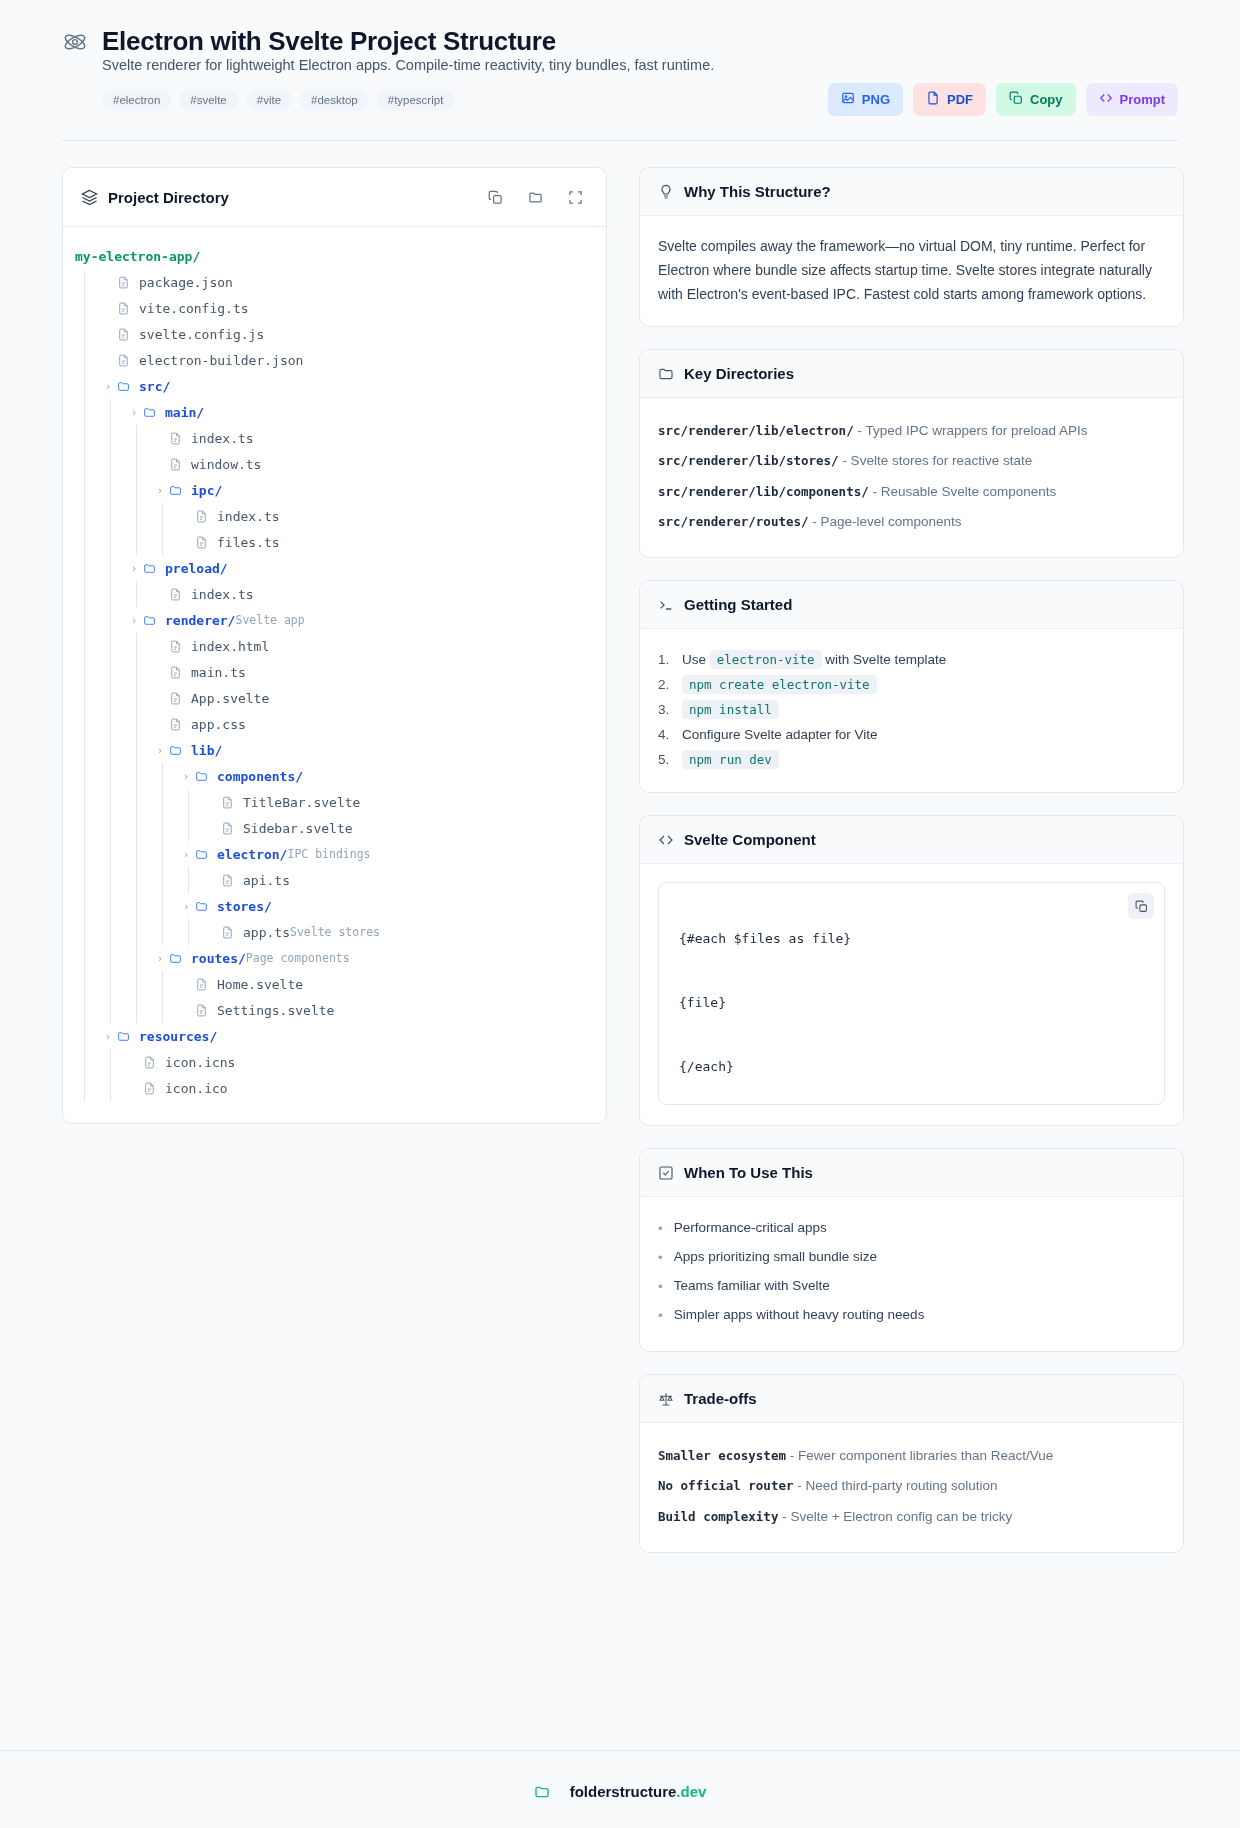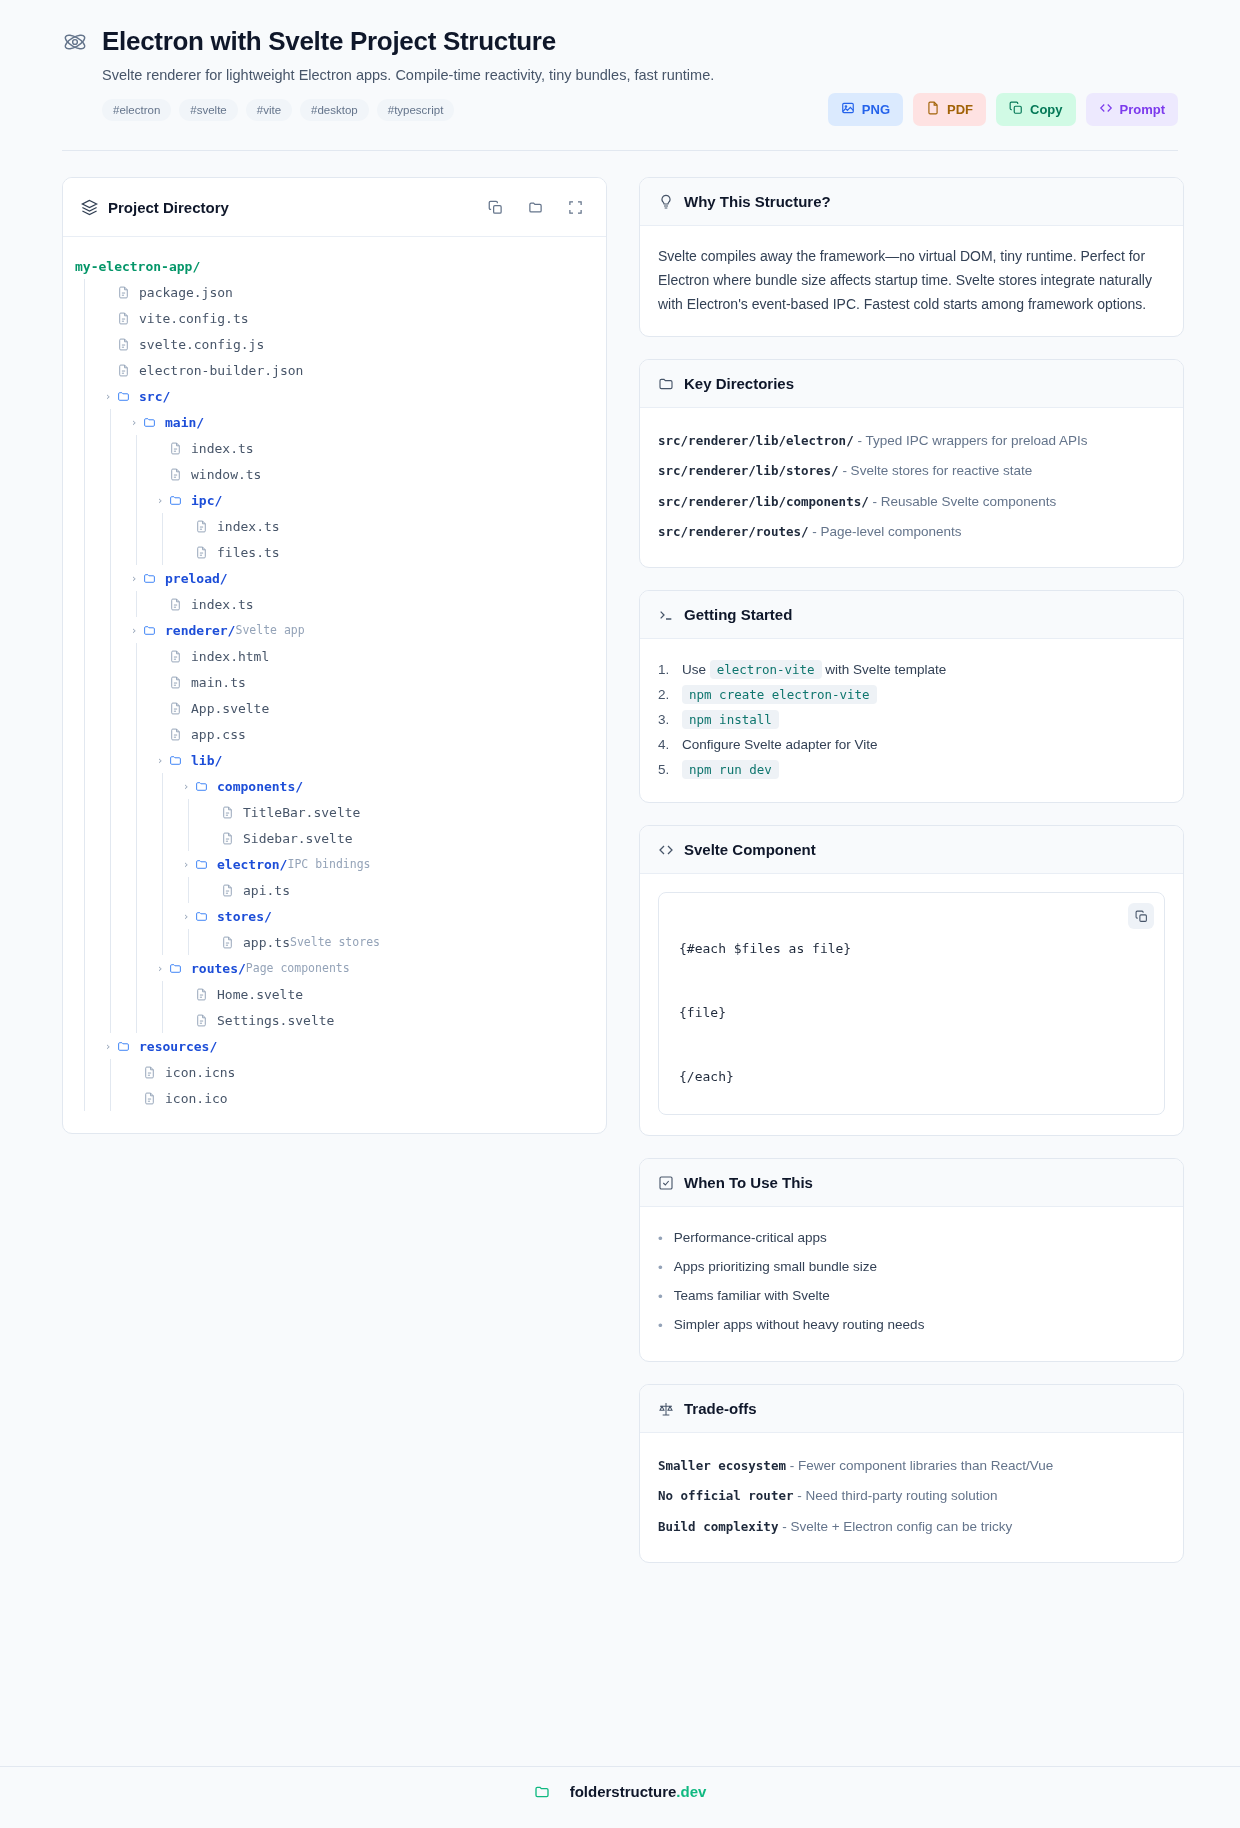--- a/index.html
+++ b/index.html
@@ -14,40 +14,40 @@
   .page { width: 1240px; min-height: 1828px; display: flex; flex-direction: column; }
 
   
   .header { padding: 26px 62px 0 62px; }
   .title-row { display: flex; align-items: center; gap: 14px; }
   .atom-icon { width: 26px; height: 26px; flex: 0 0 26px; color: #64748b; }
   .page-title {
     font-size: 26px; font-weight: bold; letter-spacing: -0.3px; color: #0f172a;
   }
   .subtitle {
-    margin-left: 40px; margin-top: 10px;
+    margin-left: 40px; 
     font-size: 14.5px; color: #475569;
   }
   .tagrow { margin-left: 40px; margin-top: 16px; display: flex; gap: 8px; align-items: center; }
   .tag {
     background: #f1f5f9; color: #64748b;
     border-radius: 999px; padding: 5px 11px; font-size: 11.5px;
   }
   .actions {
     display: flex; gap: 10px; justify-content: flex-end;
     margin-top: -28px; padding-right: 0;
   }
   .btn {
     display: inline-flex; align-items: center; gap: 7px;
     border-radius: 7px; padding: 8px 13px;
     font-size: 13px; font-weight: bold; border: none; cursor: pointer;
   }
   .btn svg { width: 14px; height: 14px; }
   .btn-png { background: #dbeafe; color: #2563eb; }
-  .btn-pdf { background: #fee2e2; color: #a16207; }
+  .btn-pdf { background: #fee2e2; color: #1d4ed8; }
   .btn-copy { background: #d1fae5; color: #047857; }
   .btn-prompt { background: #ede9fe; color: #7c3aed; }
 
   .divider { margin: 24px 62px 0 62px; height: 1px; background: #e2e8f0; }
 
   
   .content {
     display: flex; gap: 32px;
     padding: 26px 62px 0 62px; align-items: flex-start;
   }
@@ -126,21 +126,21 @@
   .copy-chip svg { width: 13px; height: 13px; }
   .bli { display: flex; gap: 11px; padding: 5px 0; font-size: 13.5px; color: #334155; }
   .bli .dot { color: #94a3b8; line-height: 1.4; }
 
   
   .to { font-size: 13.5px; line-height: 1.5; padding: 5px 0; color: #64748b; }
   .to b { font-family: "DejaVu Sans Mono", monospace; color: #1e293b; font-size: 12.5px; }
 
   
   .footer {
-    margin-top: auto; border-top: 1px solid #e2e8f0; padding: 16px 0 28px 0;
+    margin-top: auto; border-top: 1px solid #e2e8f0; padding: 32px 0 28px 0;
     display: flex; align-items: center; justify-content: center; gap: 20px;
   }
   .footer .fi { width: 16px; height: 16px; color: #10b981; }
   .brand { font-size: 15px; font-weight: bold; color: #0f172a; }
   .brand .dev { color: #10b981; }
 </style>
 </head>
 <body>
 
 <div class="page">

